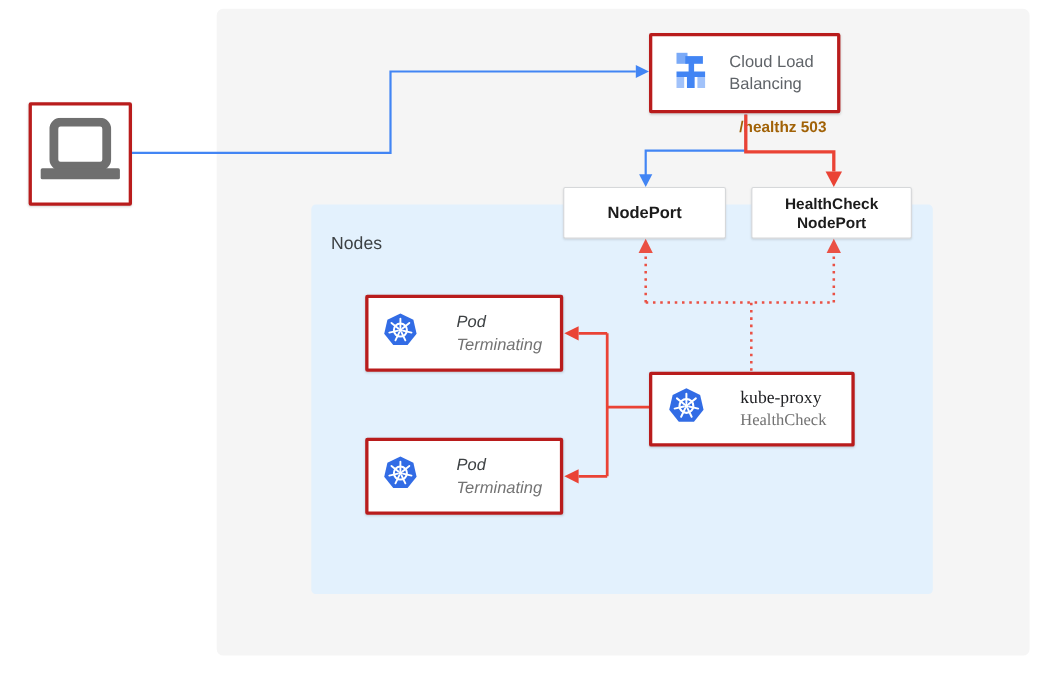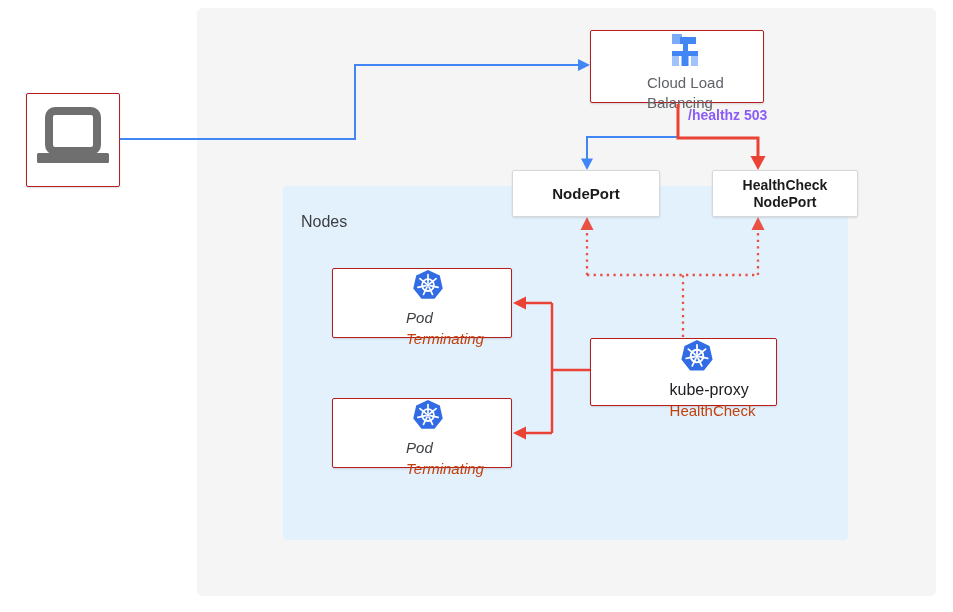--- a/index.html
+++ b/index.html
@@ -13,46 +13,46 @@
     background:#F5F5F5;border-radius:6px;
   }
   #nodes-container{
     left:283px;top:186px;width:565px;height:354px;
     background:#E3F1FD;border-radius:4px;
   }
   #nodes-label{
     left:301px;top:213px;font-size:16px;color:#3C4043;
   }
   .card{
-    background:#ffffff;border:1px solid #b91c1c;border-radius:2px;
+    background:#ffffff;border:3px solid #b91c1c;border-radius:2px;
     box-shadow:0 1px 2px rgba(60,64,67,0.18);
-    display:flex;align-items:center;box-sizing:border-box;flex-direction:column;
+    display:flex;align-items:center;box-sizing:border-box;
   }
   #client-box{left:26px;top:93px;width:94px;height:94px;justify-content:center;}
   #clb-box{left:590px;top:30px;width:174px;height:73px;padding-left:16px;}
   #clb-label{width:92px;margin-left:16px;font-size:15px;line-height:20px;color:#5F6368;}
   #healthz-label{
-    left:688px;top:107px;font-size:14px;font-weight:bold;color:#8b5cf6;
+    left:672px;top:107px;font-size:14px;font-weight:bold;color:#a16207;
   }
   .port-box{
     background:#ffffff;border:1px solid #D6D8DA;border-radius:2px;
     box-shadow:0 1px 2px rgba(60,64,67,0.15);
     display:flex;align-items:center;justify-content:center;box-sizing:border-box;
     text-align:center;color:#1B1B1B;font-weight:bold;
   }
   #nodeport-box{left:512px;top:170px;width:148px;height:47px;font-size:15px;}
-  #hc-nodeport-box{left:683px;top:170px;width:146px;height:47px;font-size:14px;line-height:17px;padding:0 18px;margin-left:29px;}
+  #hc-nodeport-box{left:683px;top:170px;width:146px;height:47px;font-size:14px;line-height:17px;padding:0 18px;}
   .pod-card{width:180px;height:70px;padding-left:12px;font-style:italic;}
   #pod-box-1{left:332px;top:268px;}
   #pod-box-2{left:332px;top:398px;}
-  #kube-proxy-box{left:590px;top:338px;width:187px;height:68px;padding-left:27px;}
+  #kube-proxy-box{left:590px;top:338px;width:187px;height:68px;padding-left:13px;font-family:Liberation Serif, serif;}
   .k8s-text{margin-left:34px;font-size:15px;line-height:21px;}
   .k8s-title{color:#3C4043;}
   #kube-proxy-box .k8s-title{color:#202124;font-size:16px;}
-  .k8s-sub{color:#c2410c;text-align:right;}
+  .k8s-sub{color:#737373;text-align:right;}
   #connector-layer{left:0;top:0;pointer-events:none;}
 </style>
 </head>
 <body>
 
 <div id="stage">
 
   <div id="panel" class="abs"></div>
 
   <div id="nodes-container" class="abs"></div>

